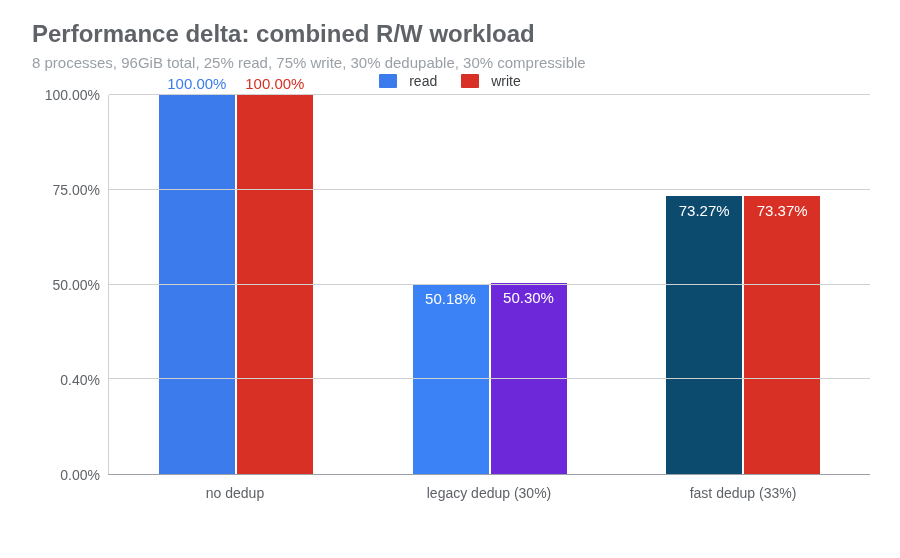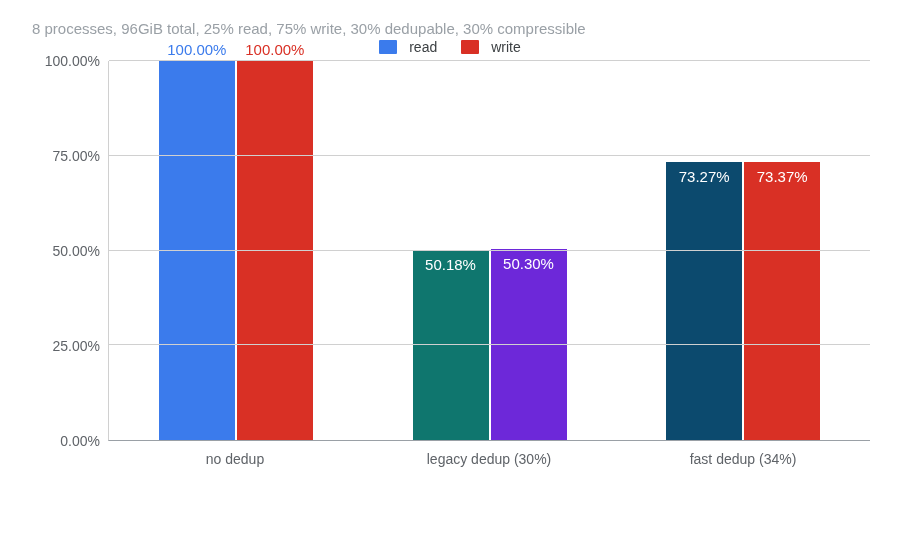--- a/index.html
+++ b/index.html
@@ -119,53 +119,54 @@
     font-size: 14px;
     color: #5f6368;
     padding-top: 10px;
   }
 </style>
 </head>
 <body>
 
 <div class="chart-container">
 
+  <h1 class="title">Performance delta: combined R/W workload</h1>
   <p class="subtitle">8 processes, 96GiB total, 25% read, 75% write, 30% dedupable, 30% compressible</p>
 
   <div class="legend">
     <div class="legend-item">
       <span class="swatch swatch-read"></span>
       <span>read</span>
     </div>
     <div class="legend-item">
       <span class="swatch swatch-write"></span>
       <span>write</span>
     </div>
   </div>
 
   <div class="plot-row">
     <div class="y-axis" id="y-axis">
         <div class="y-tick" style="bottom: 0%;">0.00%</div>
-        <div class="y-tick" style="bottom: 25%;">25.00%</div>
+        <div class="y-tick" style="bottom: 25%;">0.40%</div>
         <div class="y-tick" style="bottom: 50%;">50.00%</div>
         <div class="y-tick" style="bottom: 75%;">75.00%</div>
         <div class="y-tick" style="bottom: 100%;">100.00%</div>
       </div>
     <div class="plot" id="plot">
       <div class="groups" id="groups">
           <div class="group">
             <div class="bar bar-read" style="height: 100%; background: rgb(59, 123, 236);">
               <div class="bar-label lbl-read">100.00%</div>
             </div>
             <div class="bar bar-write" style="height: 100%; background: rgb(217, 48, 37);">
               <div class="bar-label lbl-write">100.00%</div>
             </div>
           </div>
           <div class="group">
-            <div class="bar bar-read" style="height: 50.18%; background: #0f766e;">
+            <div class="bar bar-read" style="height: 50.18%; background: #3b82f6;">
               <div class="bar-label-inside">50.18%</div>
             </div>
             <div class="bar bar-write" style="height: 50.3%; background: #6d28d9;">
               <div class="bar-label-inside">50.30%</div>
             </div>
           </div>
           <div class="group">
             <div class="bar bar-read" style="height: 73.27%; background: #0c4a6e;">
               <div class="bar-label-inside">73.27%</div>
             </div>
@@ -177,16 +178,16 @@
     <div class="gridline" style="bottom: 25%;"></div>
         <div class="gridline" style="bottom: 50%;"></div>
         <div class="gridline" style="bottom: 75%;"></div>
         <div class="gridline" style="bottom: 100%;"></div>
       </div>
   </div>
 
   <div class="x-axis" id="x-axis">
       <div class="x-cat">no dedup</div>
       <div class="x-cat">legacy dedup (30%)</div>
-      <div class="x-cat">fast dedup (34%)</div>
+      <div class="x-cat">fast dedup (33%)</div>
     </div>
 
 </div>
 
 </body></html>

